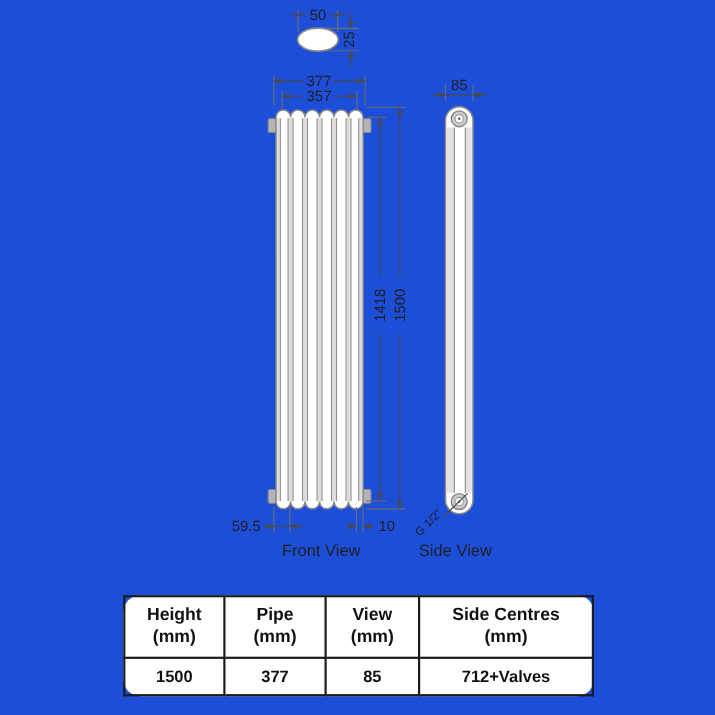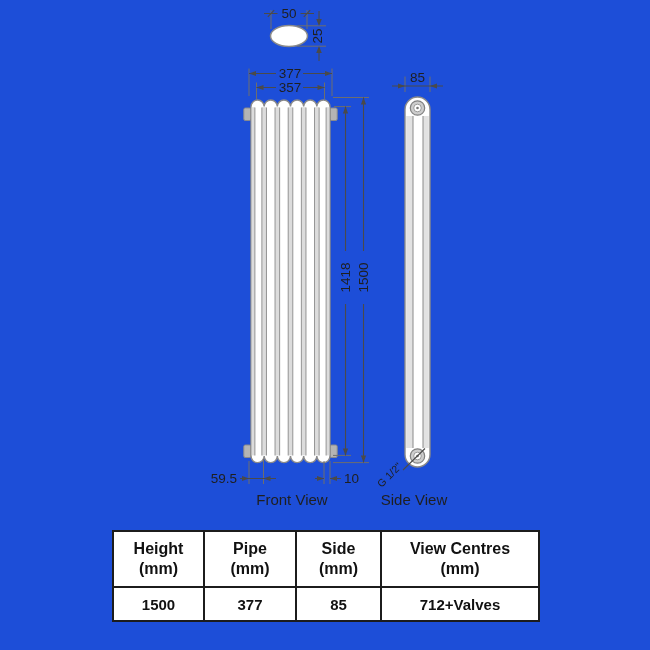--- a/index.html
+++ b/index.html
@@ -21,25 +21,26 @@
   .caption-text { font-size: 15px; }
   .thread-text { font-size: 10.5px; }
   .ext { stroke: #6e6e6e; stroke-width: 1; fill: none; }
   .dim { stroke: #4a4a4a; stroke-width: 1.1; fill: none; }
   .arr { fill: #4a4a4a; stroke: none; }
   .body-line { stroke: #8a8a8a; fill: none; }
 
   table.spec-table {
     position: absolute;
     left: 112px;
-    top: 530px;
+    top: 541px;
     width: 426px;
     border-collapse: collapse;
     table-layout: fixed;
     background: #ffffff;
+    border-radius: 16px;
   }
   table.spec-table th, table.spec-table td {
     border: 2px solid #1c1c1c;
     text-align: center;
     vertical-align: middle;
     color: #111111;
     font-weight: bold;
     padding: 0;
   }
   table.spec-table th { height: 54px; font-size: 16px; line-height: 1.25; }
@@ -197,25 +198,25 @@
       <tr>
         <th>
           <div>Height</div>
           <div>(mm)</div>
         </th>
         <th>
           <div>Pipe</div>
           <div>(mm)</div>
         </th>
         <th>
-          <div>Side</div>
-          <div>(mm)</div>
-        </th>
-        <th>
-          <div>View Centres</div>
+          <div>View</div>
+          <div>(mm)</div>
+        </th>
+        <th>
+          <div>Side Centres</div>
           <div>(mm)</div>
         </th>
       </tr>
     </thead>
     <tbody>
       <tr>
         <td>1500</td>
         <td>377</td>
         <td>85</td>
         <td>712+Valves</td>

